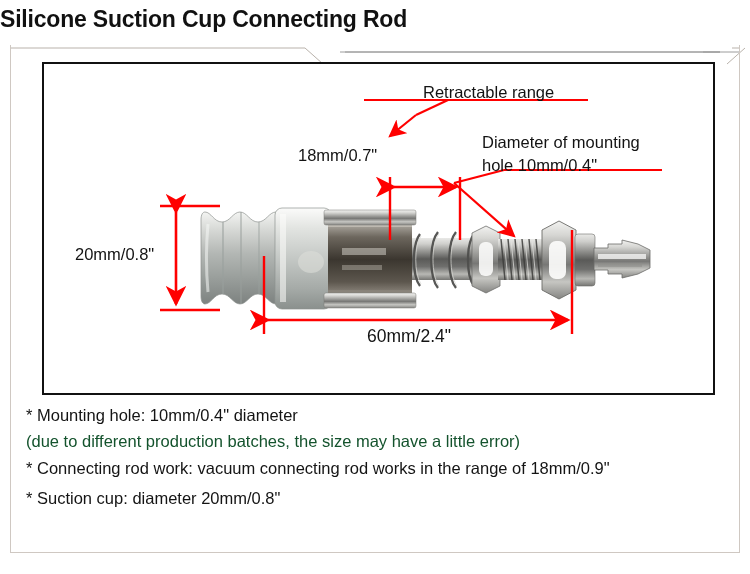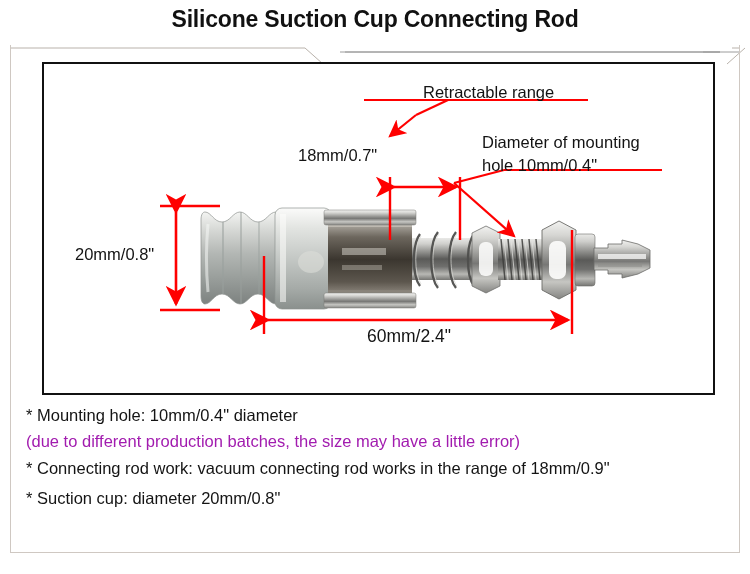--- a/index.html
+++ b/index.html
@@ -18,21 +18,20 @@
     background: #ffffff;
     overflow: hidden;
   }
 
   
   .title {
     position: absolute;
     left: 0;
     top: 6px;
     width: 750px;
-    text-align: center;
     font-size: 23px;
     font-weight: bold;
     color: #111111;
     letter-spacing: -0.2px;
     white-space: nowrap;
   }
 
   
   .deco {
     position: absolute;
@@ -100,21 +99,21 @@
     width: 712px;
   }
   .spec-line {
     font-size: 16.5px;
     color: #141414;
     line-height: 30px;
     white-space: nowrap;
   }
   .spec-sub {
     font-size: 16.5px;
-    color: #a21caf;
+    color: #14532d;
     line-height: 23px;
     white-space: nowrap;
   }
 </style>
 </head>
 <body>
 
 <div id="page">
 
   <div class="title">Silicone Suction Cup Connecting Rod</div>

